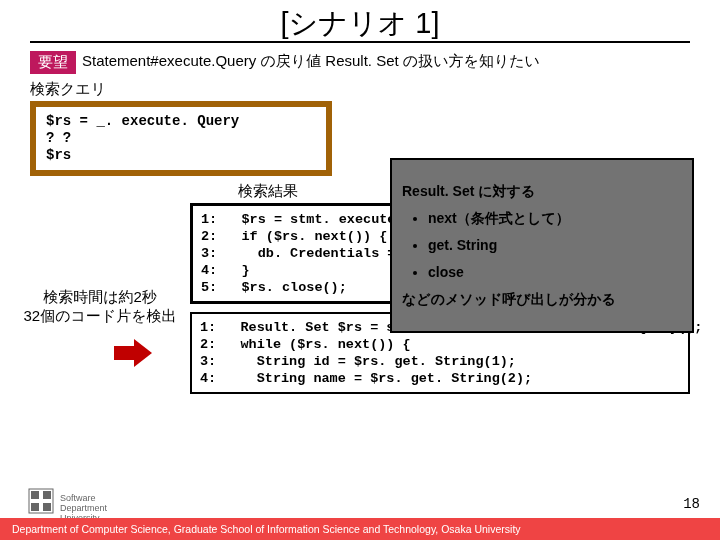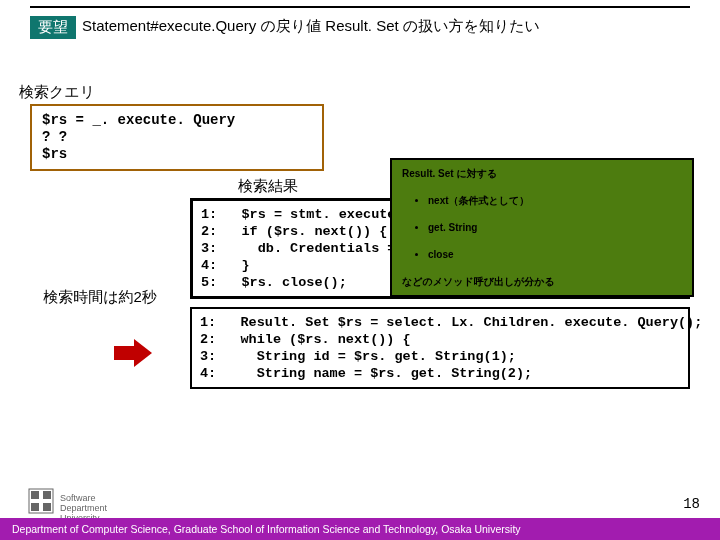--- a/index.html
+++ b/index.html
@@ -19,53 +19,53 @@
     padding-top: 6px;
     font-weight: normal;
   }
   .title-line { display:block; }
   .title-underline {
     border-bottom: 2.5px solid #000;
     margin: 0 30px 6px 30px;
   }
   .badge {
     display:inline-block;
-    background:#0f766e;
+    background:#be185d;
     color:#fff;
     font-size:15px;
     padding:2px 8px;
     margin-right:6px;
     vertical-align:middle;
   }
   .desire {
     font-size:15px;
     padding: 2px 0 6px 30px;
   }
-  .section-label { font-size:15px; padding-left:19px;margin-top:38px; }
+  .section-label { font-size:15px; padding-left:30px; }
   .query-box {
-    border:2px solid #a16207;
+    border:6px solid #a16207;
     margin: 2px 30px 0 30px;
     width:270px;
     padding:6px 10px 6px 10px;
     font-family:"MS Gothic","Courier New",monospace;
     font-size:14px;
     line-height:17px;
     white-space:pre;
     font-weight:bold;
   }
   .explain-box {
     position:absolute;
     top:158px;
     right:26px;
     width:280px;
     border:2px solid #000;
-    background:#4d7c0f;
-    font-size:10px;
+    background:#737373;
+    font-size:14px;
     line-height:19px;
-    padding:4px 10px;
+    padding:22px 10px;
     font-family:"MS PGothic","Meiryo",sans-serif;
     font-weight:bold;
   }
   .explain-box ul { margin:0; padding-left:18px;}
   .explain-box ul li { margin:8px;}
   .results-label {
     font-size:15px;
     margin: 6px 0 2px 238px;
   }
   .left-meta {
@@ -107,21 +107,21 @@
     bottom:28px;
     right:20px;
     font-size:14px;
     font-family:Liberation Mono, monospace;
   }
   .footer-bar {
     position:absolute;
     bottom:0; left:0;
     width:100%;
     height:22px;
-    background:#a21caf;
+    background:#ef4444;
     color:#fff;
     font-size:10.5px;
     line-height:22px;
     padding-left:12px;
     box-sizing:border-box;
   }
   .logo {
     position:absolute;
     bottom:26px; left:28px;
   }
@@ -131,20 +131,21 @@
     bottom:17px; left:60px;
     font-size:9px;
     line-height:10px;
     color:#666;
   }
 </style>
 </head>
 <body>
 
 <div class="title">
+  <span class="title-line">[シナリオ 1]</span>
 </div>
 <div class="title-underline"></div>
 
 <div class="desire">
   <span class="badge">要望</span><span>Statement#execute.Query の戻り値 Result. Set の扱い方を知りたい</span>
 </div>
 
 <div class="section-label">検索クエリ</div>
 <div class="query-box">$rs = _. execute. Query
 ? ?
@@ -157,20 +158,21 @@
     <li>get. String</li>
     <li>close</li>
   </ul>
   <div>などのメソッド呼び出しが分かる</div>
 </div>
 
 <div class="results-label">検索結果</div>
 
 <div class="left-meta">
   <div>検索時間は約2秒</div>
+  <div>32個のコード片を検出</div>
 </div>
 
 <div class="arrow-body"></div>
 <div class="arrow-tip"></div>
 
 <div class="code-box top">1:   $rs = stmt. execute. Query();
 2:   if ($rs. next()) {
 3:     db. Credentials = $rs. get. String(1);
 4:   }
 5:   $rs. close();</div>

